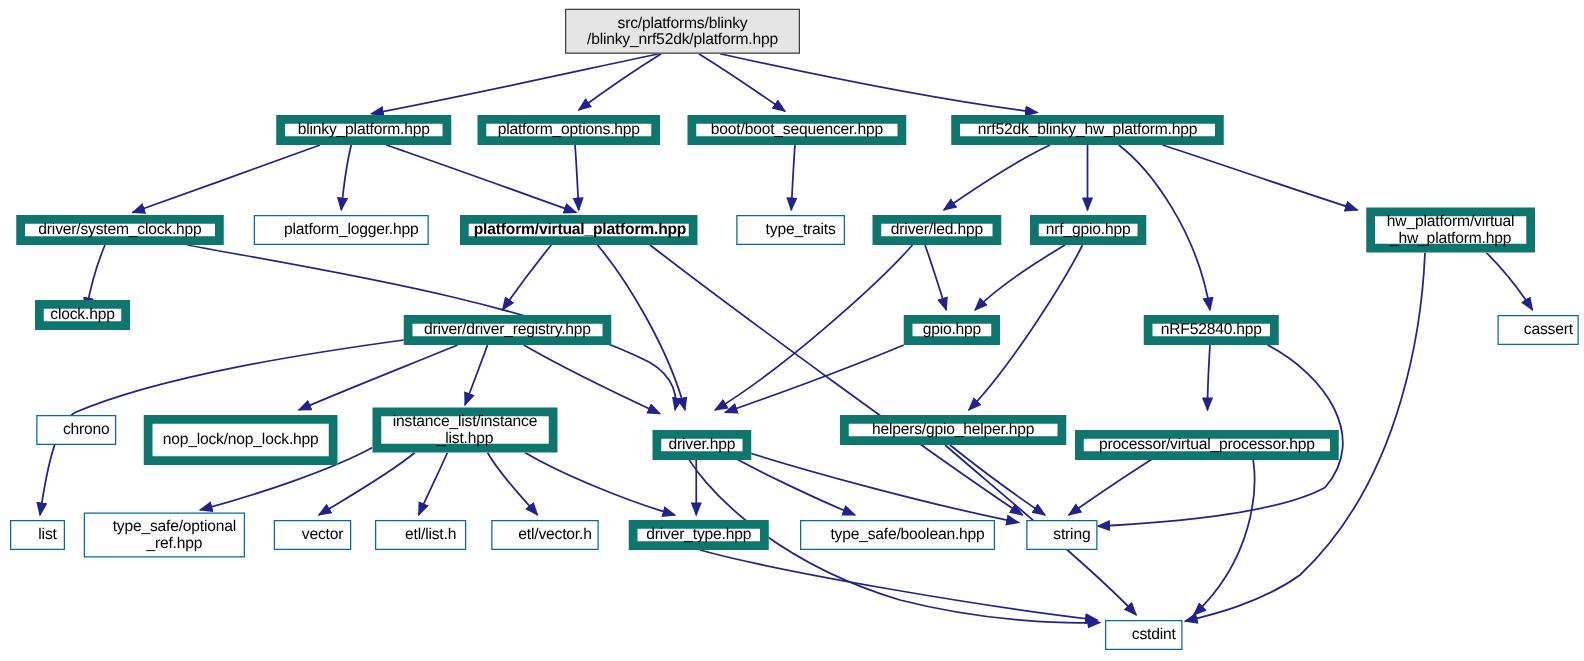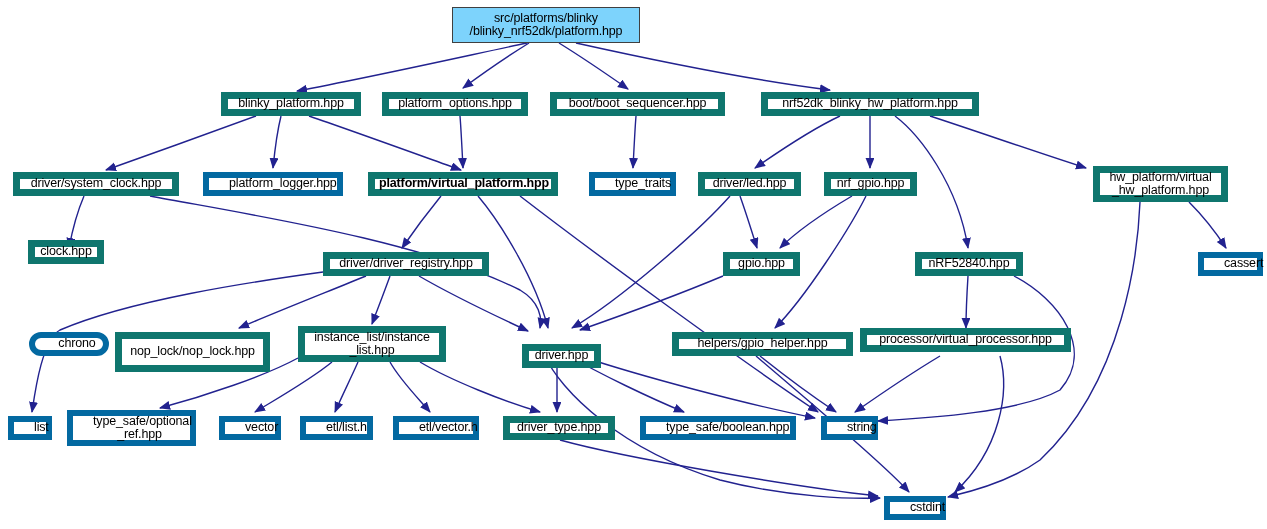--- a/index.html
+++ b/index.html
@@ -34,26 +34,26 @@
     line-height: 1.08;
     background: #ffffff;
     color: #000000;
     white-space: pre;
     letter-spacing: -0.15px;
   }
   .node.kind-normal {
     border: 7px solid #0f766e;
   }
   .node.kind-leaf {
-    border: 6px solid #0369a1;
+    border: 1px solid #0369a1;
     padding-left: 16px;
   }
   .node.kind-root {
     border: 1px solid #404040;
-    background: #7dd3fc;
+    background: #e5e5e5;
   }
   .node-label {
     display: block;
     width: 100%;
     padding: 0 4px;
     box-sizing: border-box;
   }
 </style>
 </head>
 <body>
@@ -126,27 +126,27 @@
       <div class="node kind-leaf" style="left: 589px; top: 172px; width: 87px; height: 24px; font-size: 12.5px; justify-content: flex-end;"><span class="node-label">type_traits</span></div>
       <div class="node kind-normal" style="left: 698px; top: 172px; width: 103px; height: 24px; font-size: 12.5px;"><span class="node-label">driver/led.hpp</span></div>
       <div class="node kind-normal" style="left: 824px; top: 172px; width: 93px; height: 24px; font-size: 12.5px;"><span class="node-label">nrf_gpio.hpp</span></div>
       <div class="node kind-normal" style="left: 1093px; top: 166px; width: 135px; height: 36px; font-size: 12.5px;"><span class="node-label">hw_platform/virtual
 _hw_platform.hpp</span></div>
       <div class="node kind-normal" style="left: 28px; top: 240px; width: 76px; height: 24px; font-size: 12.5px;"><span class="node-label">clock.hpp</span></div>
       <div class="node kind-normal" style="left: 323px; top: 252px; width: 166px; height: 24px; font-size: 12.5px;"><span class="node-label">driver/driver_registry.hpp</span></div>
       <div class="node kind-normal" style="left: 723px; top: 252px; width: 77px; height: 24px; font-size: 12.5px;"><span class="node-label">gpio.hpp</span></div>
       <div class="node kind-normal" style="left: 915px; top: 252px; width: 108px; height: 24px; font-size: 12.5px;"><span class="node-label">nRF52840.hpp</span></div>
       <div class="node kind-leaf" style="left: 1198px; top: 252px; width: 65px; height: 24px; font-size: 12.5px;"><span class="node-label">cassert</span></div>
-      <div class="node kind-leaf" style="left: 29px; top: 332px; width: 80px; height: 24px; font-size: 12.5px; border-radius: 12px;"><span class="node-label">chrono</span></div>
+      <div class="node kind-leaf" style="left: 29px; top: 332px; width: 64px; height: 24px; font-size: 12.5px;"><span class="node-label">chrono</span></div>
       <div class="node kind-normal" style="left: 115px; top: 332px; width: 155px; height: 40px; font-size: 12.5px;"><span class="node-label">nop_lock/nop_lock.hpp</span></div>
       <div class="node kind-normal" style="left: 298px; top: 326px; width: 148px; height: 36px; font-size: 12.5px;"><span class="node-label">instance_list/instance
 _list.hpp</span></div>
       <div class="node kind-normal" style="left: 522px; top: 344px; width: 79px; height: 24px; font-size: 12.5px;"><span class="node-label">driver.hpp</span></div>
       <div class="node kind-normal" style="left: 672px; top: 332px; width: 181px; height: 24px; font-size: 12.5px;"><span class="node-label">helpers/gpio_helper.hpp</span></div>
-      <div class="node kind-normal" style="left: 860px; top: 328px; width: 211px; height: 24px; font-size: 12.5px;"><span class="node-label">processor/virtual_processor.hpp</span></div>
+      <div class="node kind-normal" style="left: 860px; top: 344px; width: 211px; height: 24px; font-size: 12.5px;"><span class="node-label">processor/virtual_processor.hpp</span></div>
       <div class="node kind-leaf" style="left: 8px; top: 416px; width: 44px; height: 24px; font-size: 12.5px;"><span class="node-label">list</span></div>
       <div class="node kind-leaf" style="left: 67px; top: 410px; width: 129px; height: 36px; font-size: 12.5px;"><span class="node-label">type_safe/optional
 _ref.hpp</span></div>
       <div class="node kind-leaf" style="left: 219px; top: 416px; width: 62px; height: 24px; font-size: 12.5px;"><span class="node-label">vector</span></div>
       <div class="node kind-leaf" style="left: 300px; top: 416px; width: 73px; height: 24px; font-size: 12.5px;"><span class="node-label">etl/list.h</span></div>
       <div class="node kind-leaf" style="left: 393px; top: 416px; width: 86px; height: 24px; font-size: 12.5px;"><span class="node-label">etl/vector.h</span></div>
       <div class="node kind-normal" style="left: 503px; top: 416px; width: 112px; height: 24px; font-size: 12.5px;"><span class="node-label">driver_type.hpp</span></div>
       <div class="node kind-leaf" style="left: 640px; top: 416px; width: 156px; height: 24px; font-size: 12.5px;"><span class="node-label">type_safe/boolean.hpp</span></div>
       <div class="node kind-leaf" style="left: 821px; top: 416px; width: 57px; height: 24px; font-size: 12.5px;"><span class="node-label">string</span></div>
       <div class="node kind-leaf" style="left: 884px; top: 496px; width: 62px; height: 24px; font-size: 12.5px;"><span class="node-label">cstdint</span></div>

